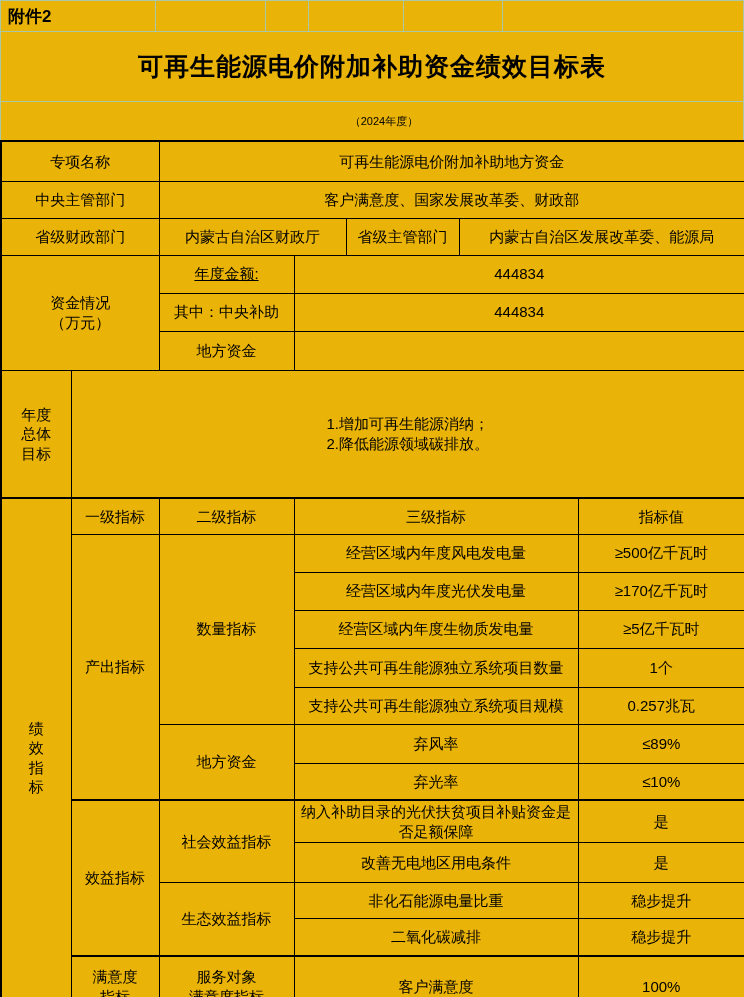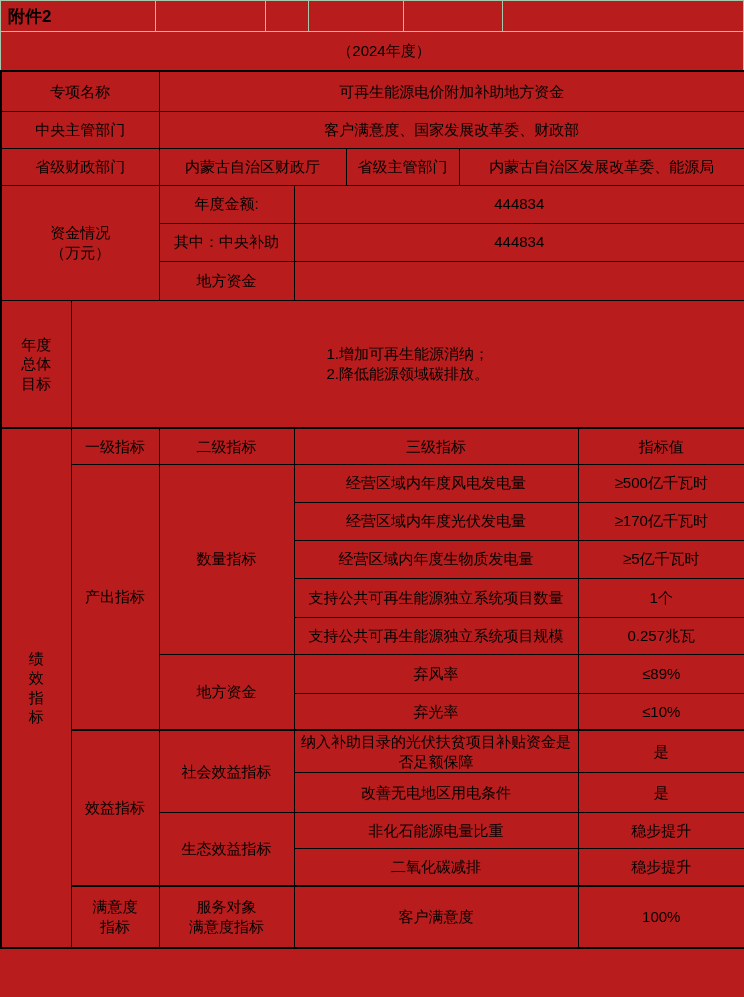--- a/index.html
+++ b/index.html
@@ -2,65 +2,66 @@
 <html><head>
 <meta charset="utf-8">
 <style>
   :root{
     --green:#a9c7a9;
     --ink:#000;
   }
   *{box-sizing:border-box;}
   html,body{margin:0;padding:0;background:#fff;}
   .sheet{
-    width:744px;height:997px;background:#b91c1c;color:var(--ink);
+    width:744px;height:997px;background:#eab308;color:var(--ink);
     font-family:"Liberation Sans","DejaVu Sans",sans-serif;
     overflow:hidden;position:relative;
   }
   
   .top-area{border:1px solid var(--green);border-bottom:none;}
   .grid-row{display:flex;height:31px;border-bottom:1px solid var(--green);}
   .gcell{height:100%;border-right:1px solid var(--green);}
   .gcell:last-child{border-right:none;}
   .attach-cell{display:flex;align-items:center;padding-left:7px;
     font-size:17px;font-weight:bold;}
   .title-cell{height:70px;display:flex;align-items:center;justify-content:center;
     font-size:25px;font-weight:bold;border-bottom:1px solid var(--green);letter-spacing:1px;}
-  .year-cell{height:38px;display:flex;align-items:center;justify-content:center;font-size:15px;margin-left:24px;}
+  .year-cell{height:38px;display:flex;align-items:center;justify-content:center;font-size:11px;margin-left:24px;}
   
   table.main{width:744px;border-collapse:collapse;table-layout:fixed;
     border:2px solid var(--ink);}
   table.main td{
     border:1px solid var(--ink);
     text-align:center;vertical-align:middle;
     font-size:15px;line-height:1.3;padding:1px 4px;
     white-space:pre-line;overflow:hidden;
   }
   tr.thick td{border-top:2px solid var(--ink);}
-  td.align-left{text-align:left;padding-left:5px;}
+  td.align-left{text-align:left;padding-left:5px;text-decoration:underline;}
   td.align-right{text-align:right;padding-right:3px;}
   td.goal-content{text-align:left;padding-left:6px;}
   td.vert-label{line-height:1.7;}
 </style>
 </head>
 <body>
 
 <div class="sheet">
 
   <div class="top-area">
     <div class="grid-row">
       <div class="gcell attach-cell" style="width:155px">
         <span>附件2</span>
       </div>
       <div class="gcell" style="width:110px"></div>
       <div class="gcell" style="width:43px"></div>
       <div class="gcell" style="width:95px"></div>
       <div class="gcell" style="width:99px"></div>
       <div class="gcell" style="width:240px"></div>
     </div>
+    <div class="title-cell">可再生能源电价附加补助资金绩效目标表</div>
     <div class="year-cell">（2024年度）</div>
   </div>
 
   <table class="main">
     <colgroup>
       <col style="width:70px">
         <col style="width:88px">
         <col style="width:135px">
       <col style="width:52px">
         <col style="width:113px">

